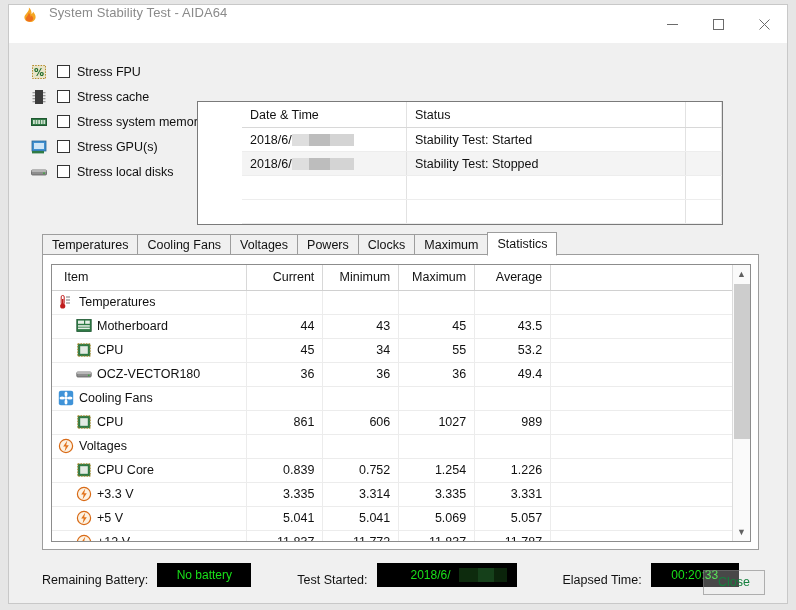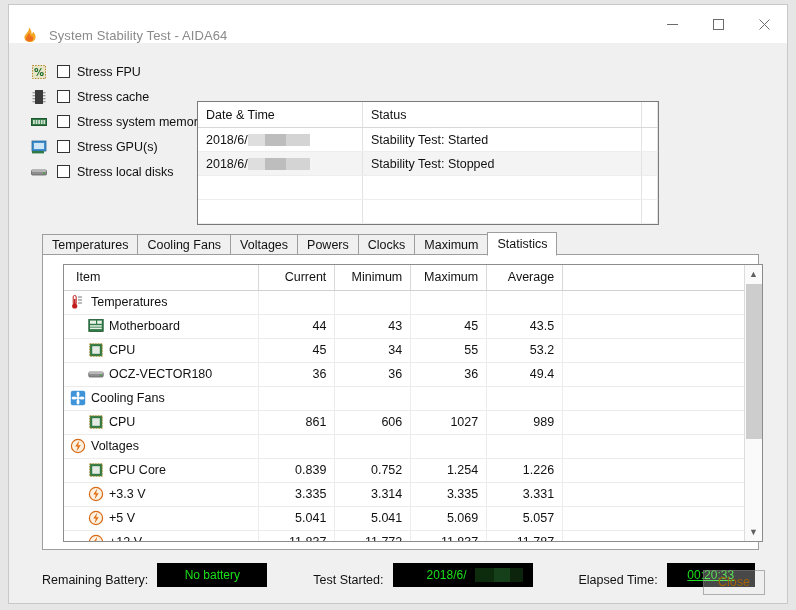--- a/index.html
+++ b/index.html
@@ -28,21 +28,21 @@
     box-sizing: border-box;
     overflow: hidden;
   }
 
   
   #titlebar {
     position: relative;
     height: 38px;
     background: #ffffff;
     display: flex;
-    align-items: flex-end;
+    align-items: flex-start;
   }
   #title-icon {
     width: 18px;
     height: 18px;
     margin-left: 12px;
     margin-right: 10px;
     position: relative;
     flex: 0 0 auto;
   }
   #title-text {
@@ -119,26 +119,27 @@
     font-size: 12.5px;
     color: #101010;
     white-space: nowrap;
   }
 
   
   #log-panel {
     position: absolute;
     left: 188px;
     top: 58px;
-    width: 462px;
+    width: 526px;
     height: 124px;
     background: #fff;
     border: 1px solid #7a7a7a;
     box-sizing: border-box;
     overflow: hidden;
+    padding-left: 44px;
   }
   .log-table { width: 100%; border-collapse: collapse; table-layout: fixed; }
   .log-table th, .log-table td {
     font-weight: normal;
     font-size: 12.5px;
     text-align: left;
     padding: 0 0 0 8px;
     height: 23px;
     border-right: 1px solid #e2e2e2;
     border-bottom: 1px solid #ededed;
@@ -205,21 +206,20 @@
   #grid-wrap {
     position: absolute;
     left: 8px;
     top: 9px;
     width: 700px;
     height: 278px;
     border: 1px solid #8c8c8c;
     box-sizing: border-box;
     background: #fff;
     overflow: hidden;
-    margin-left: 12px;
   }
   #grid-scrollarea {
     position: absolute;
     left: 0; top: 0;
     width: 680px;
     height: 100%;
     overflow: hidden;
   }
   .stat-table { width: 680px; border-collapse: collapse; table-layout: fixed; }
   .stat-table th {
@@ -309,23 +309,23 @@
     background: #000000;
     color: #19e019;
     font-size: 12px;
     height: 24px;
     line-height: 24px;
     text-align: center;
     white-space: nowrap;
     overflow: hidden;
     position: relative;
   }
-  #lcd-battery { width: 110px; }
+  #lcd-battery { width: 94px; }
   #lcd-started { width: 140px; text-align: left; padding-left: 34px; box-sizing: border-box; }
-  #lcd-elapsed { width: 88px; text-decoration: underline; }
+  #lcd-elapsed { width: 88px; }
   .lcd-redact {
     position: absolute;
     left: 82px;
     top: 5px;
     width: 48px;
     height: 14px;
     background: linear-gradient(90deg,#0d2b0d 0%,#0d2b0d 40%,#15401a 40%,#15401a 72%,#0b240b 72%,#0b240b 100%);
   }
   .sp-a { width: 46px; }
   .sp-b { width: 46px; }
@@ -367,21 +367,21 @@
     position: absolute;
     right: 22px;
     bottom: 10px;
     width: 62px;
     height: 25px;
     border: 1px solid rgba(120,120,120,.55);
     background: rgba(240,240,240,.30);
     font-size: 12.5px;
     line-height: 23px;
     text-align: center;
-    color: #a16207;
+    color: #15803d;
     cursor: default;
     box-sizing: border-box;
   }
 </style>
 </head>
 <body>
 
 <div id="window">
 
   <div id="titlebar">

